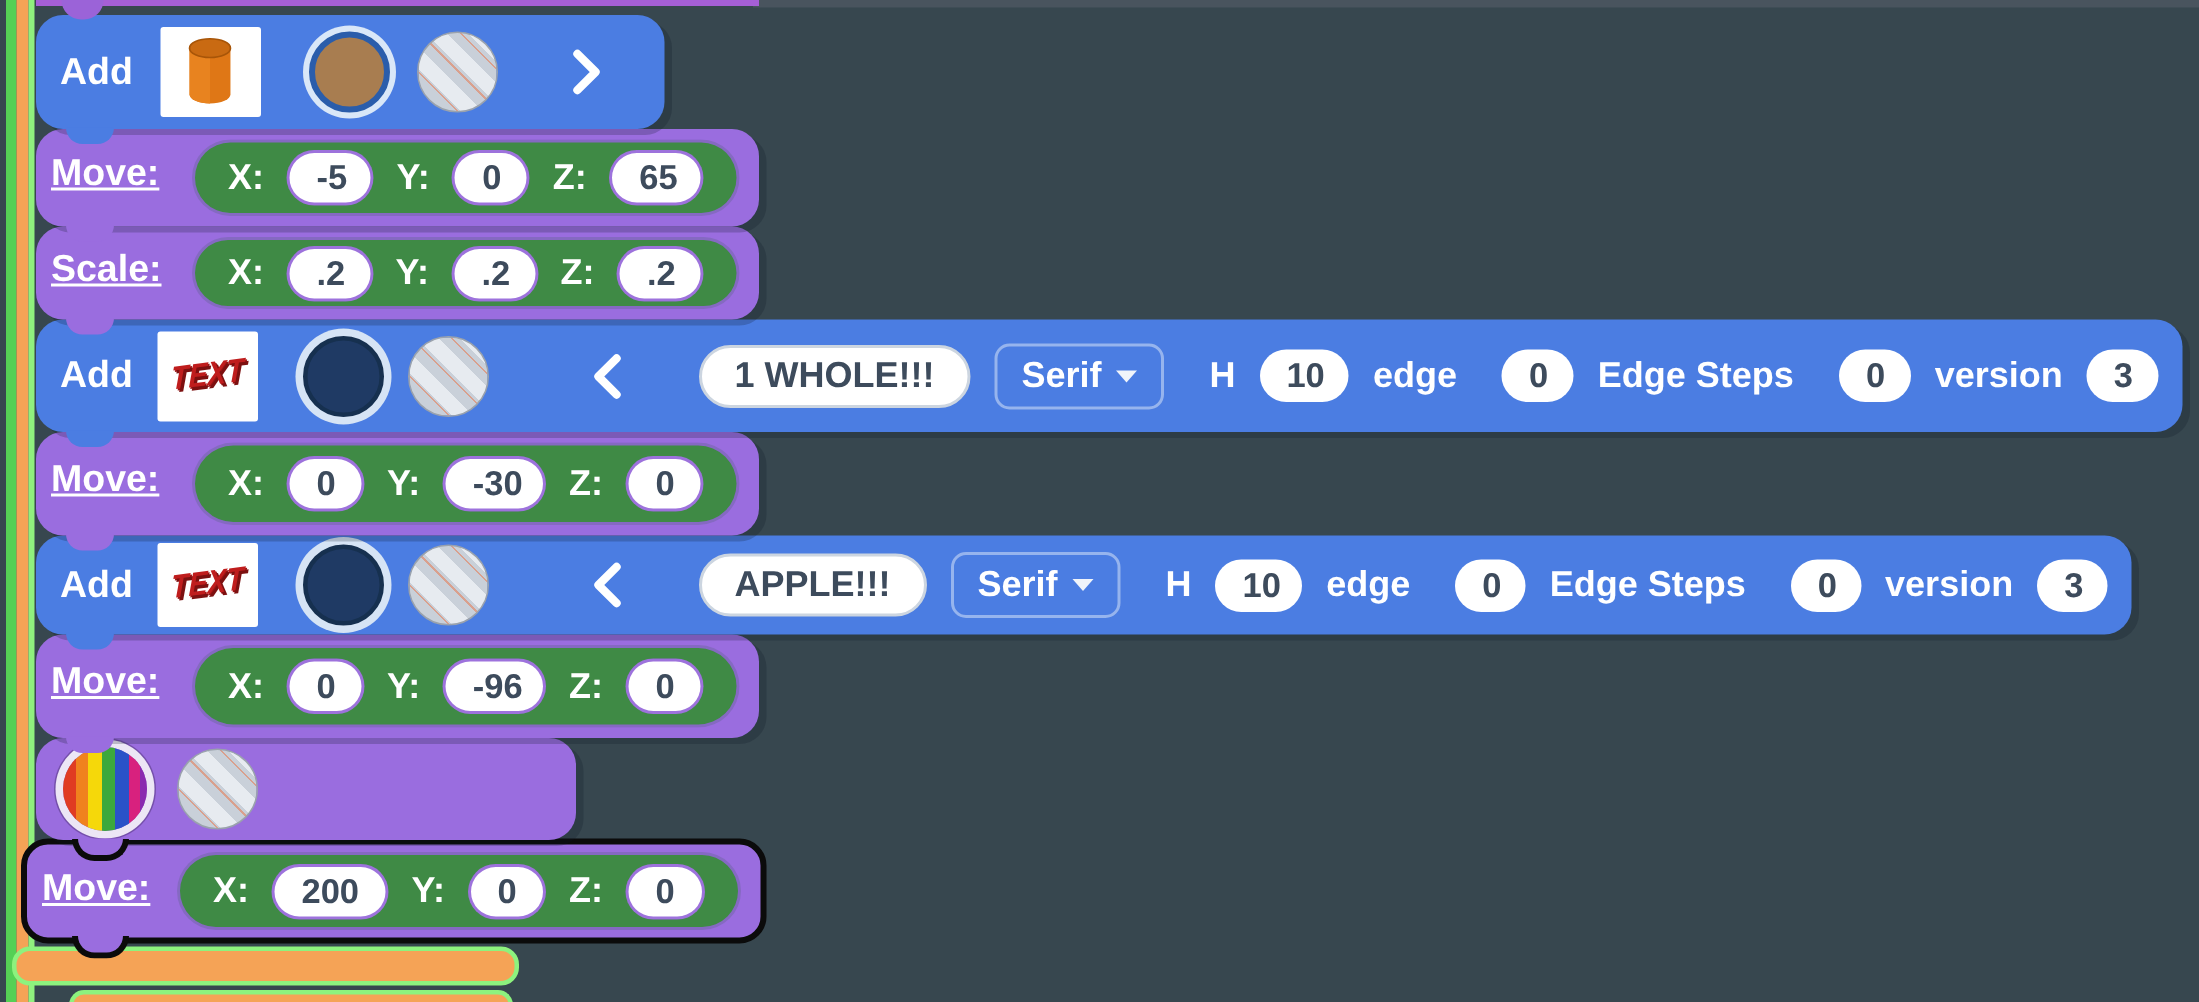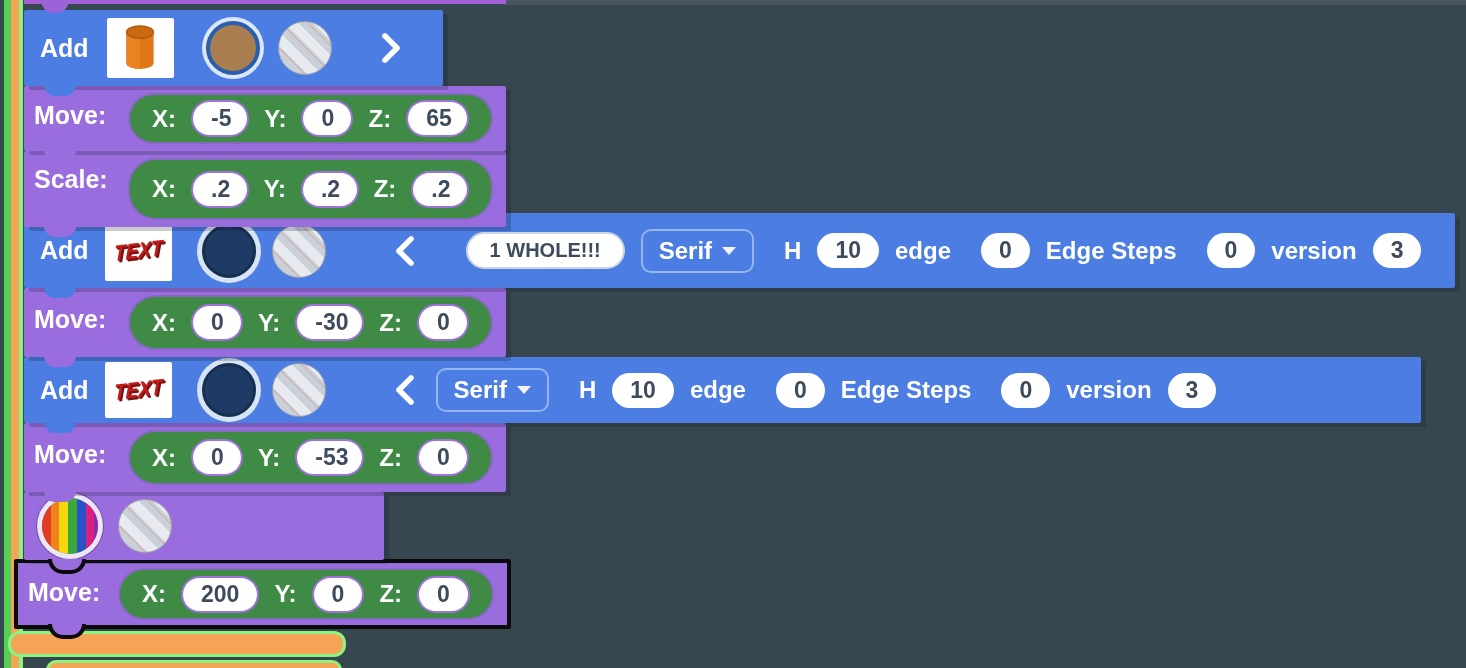--- a/index.html
+++ b/index.html
@@ -13,21 +13,21 @@
   .strip.orange      { left:11px; width:8px; background:#f5a356; }
   .strip.inner-green { left:19px; width:4px; background:#90f07e; }
 
   
   .top-purple-edge { position:absolute; left:24px; top:0; width:482px; height:4px; background:#a55fd6; z-index:55; }
   .top-purple-tab  { position:absolute; left:41px; top:0;  width:28px; height:13px; background:#9b63d8;
                      border-radius:0 0 14px 14px; z-index:56; }
   .top-right-sliver { position:absolute; left:502px; top:0; width:964px; height:5px; background:#49545e; }
 
   
-  .block { position:absolute; border-radius:2px; box-shadow:5px 4px 0 rgba(15,25,35,.22); }
+  .block { position:absolute; border-radius:18px; box-shadow:5px 4px 0 rgba(15,25,35,.22); }
   .block.blue   { background:#4b7de2; }
   .block.purple { background:#9a6ddf; }
   .block-content { display:flex; align-items:center; height:100%; padding:0 16px; gap:18px; }
   .blk-label { color:#fff; font-weight:700; font-size:25px; white-space:nowrap; }
 
   
   .tab { position:absolute; bottom:-10px; left:20px; width:32px; height:11px;
          border-radius:0 0 16px 16px; background:inherit; }
   .tab.blue   { background:#4b7de2; }
   .tab.purple { background:#9a6ddf; }
@@ -37,21 +37,21 @@
   .z9{z-index:49}.z8{z-index:48}.z7{z-index:47}.z6{z-index:46}.z5{z-index:45}
   .z4{z-index:44}.z3{z-index:43}.z2{z-index:42}.z1{z-index:41}
 
   
   .vec-pill { position:absolute; left:104px; right:13px; top:7px; bottom:7px;
               background:#3f8a45; border:2px solid rgba(146,99,216,.85); border-radius:28px;
               display:flex; align-items:center; padding:0 22px; gap:15px; }
   .axis { color:#fff; font-weight:700; font-size:24px; }
   .oval { background:#fff; border-radius:22px; padding:3px 18px; min-width:52px; text-align:center;
           color:#3d4b5c; font-weight:700; font-size:23px; border:2px solid rgba(146,99,216,.9); }
-  .vec-label { margin-left:10px; }
+  .vec-label { margin-left:10px;text-decoration:underline; }
 
   
   .thumb { width:67px; height:60px; background:#fff; border-radius:2px; display:flex;
            align-items:center; justify-content:center; overflow:hidden; flex:0 0 auto; }
   .text3d { color:#bf1d1d; font-weight:800; font-style:italic; font-size:19px; letter-spacing:0;
             transform:rotate(-7deg) skewX(-8deg) scaleY(1.15); text-shadow:2px 2px 0 #7c1010, 1px 1px 0 #9c1414; }
   .circle { border-radius:50%; flex:0 0 auto; }
   .c-brown { width:54px; height:54px; background:#a87d50; border:4px solid #2a5dab;
              box-shadow:0 0 0 4px #d9e7f8; margin-left:14px; }
   .c-navy  { width:54px; height:54px; background:#1f3a64; border:3px solid #16304f;
@@ -59,21 +59,21 @@
   .c-striped { width:54px; height:54px; border:1px solid #9aa2ad;
       background:
         repeating-linear-gradient(45deg, rgba(224,140,110,0) 0 18px, rgba(224,140,110,.7) 18px 19px),
         repeating-linear-gradient(45deg, #e7ebf0 0 10px, #c9d0d9 10px 20px); }
   .c-rainbow { width:56px; height:56px; box-shadow:0 0 0 5px #ece6f5, 0 0 0 6px rgba(80,50,120,.5);
       background:linear-gradient(90deg,#e03c22 0 16%,#f0821e 16% 30%,#f5d80a 30% 46%,#3ca83c 46% 62%,#2a52c8 62% 78%,#d8217e 78% 92%,#8a2ab0 92% 100%); }
   .chev { width:30px; height:34px; flex:0 0 auto; }
   .chev.right { margin-left:26px; }
   .chev.left  { margin-left:48px; }
   .pill-white { background:#fff; border:2px solid #ccd5e0; border-radius:24px; padding:5px 22px;
-                color:#3d4b5c; font-weight:700; font-size:20px; white-space:nowrap; }
+                color:#3d4b5c; font-weight:700; font-size:24px; white-space:nowrap; }
   .pill-white.first { margin-left:30px; }
   .num-oval { background:#fff; border-radius:20px; padding:4px 18px; min-width:46px; text-align:center;
               color:#3d4b5c; font-weight:700; font-size:23px; }
   .dropdown { display:flex; align-items:center; gap:10px; border:2px solid rgba(225,235,250,.5);
               border-radius:10px; padding:6px 16px; color:#fff; font-weight:700; font-size:24px; }
   .caret { width:0; height:0; border-left:7px solid transparent; border-right:7px solid transparent;
            border-top:8px solid #f0f4fa; }
   .f-label { color:#fff; font-weight:700; font-size:24px; white-space:nowrap; }
 
   
@@ -124,21 +124,21 @@
       <span class="axis">X:</span>
       <span class="oval">-5</span>
       <span class="axis">Y:</span>
       <span class="oval">0</span>
       <span class="axis">Z:</span>
       <span class="oval">65</span>
     </div>
     <div class="tab purple"></div>
   </div>
 
-  <div class="block purple z7" style="left:24px; top:151px; width:482px; height:76px;">
+  <div class="block purple z7" style="left:24px; top:151px; width:482px; height:62px;">
     <span class="blk-label vec-label" style="position:absolute; top:14px;">Scale:</span>
     <div class="vec-pill">
       <span class="axis">X:</span>
       <span class="oval">.2</span>
       <span class="axis">Y:</span>
       <span class="oval">.2</span>
       <span class="axis">Z:</span>
       <span class="oval">.2</span>
     </div>
     <div class="tab purple"></div>
@@ -189,20 +189,21 @@
     <div class="block-content" style="gap:16px;">
       <span class="blk-label">Add</span>
       <div class="thumb" style="height:56px;">
         <span class="text3d">TEXT</span>
       </div>
       <div class="circle c-navy"></div>
       <div class="circle c-striped"></div>
       <svg class="chev left" viewBox="0 0 24 28">
         <path d="M17 4 L7 14 L17 24" stroke="#fff" stroke-width="4.5" fill="none" stroke-linecap="round" stroke-linejoin="round"></path>
       </svg>
+      <span class="pill-white first">APPLE!!!</span>
       <div class="dropdown">
         <span>Serif</span>
         <span class="caret"></span>
       </div>
       <span class="f-label" style="margin-left:14px;">H</span>
       <span class="num-oval">10</span>
       <span class="f-label">edge</span>
       <span class="num-oval" style="margin-left:14px;">0</span>
       <span class="f-label">Edge Steps</span>
       <span class="num-oval" style="margin-left:14px;">0</span>
@@ -211,21 +212,21 @@
     </div>
     <div class="tab blue"></div>
   </div>
 
   <div class="block purple z3" style="left:24px; top:423px; width:482px; height:69px;">
     <span class="blk-label vec-label" style="position:absolute; top:17px;">Move:</span>
     <div class="vec-pill">
       <span class="axis">X:</span>
       <span class="oval">0</span>
       <span class="axis">Y:</span>
-      <span class="oval">-53</span>
+      <span class="oval">-96</span>
       <span class="axis">Z:</span>
       <span class="oval">0</span>
     </div>
     <div class="tab purple"></div>
   </div>
 
   <div class="block purple z2" style="left:24px; top:492px; width:360px; height:68px;">
     <div class="block-content" style="gap:20px; padding:0 12px;">
       <div class="circle c-rainbow" style="margin-left:6px;"></div>
       <div class="circle c-striped"></div>

